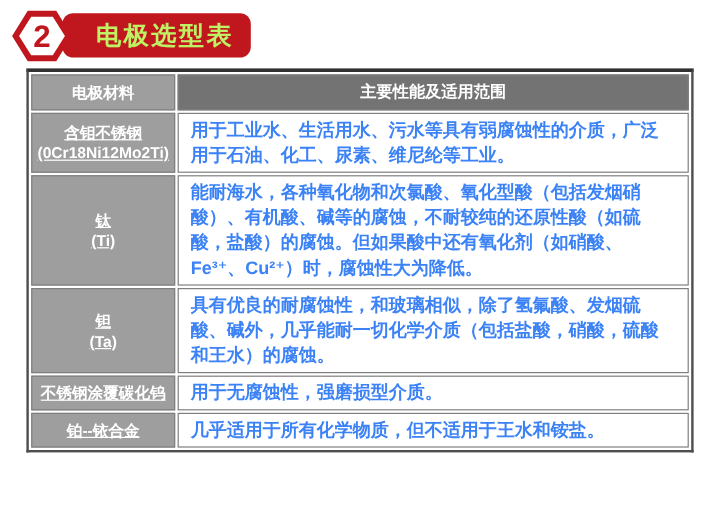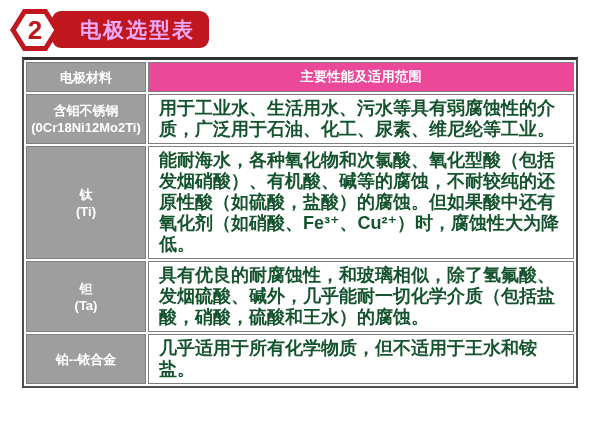--- a/index.html
+++ b/index.html
@@ -17,21 +17,21 @@
   .ribbon {
     position: absolute;
     left: 52px; top: 11px;
     width: 157px; height: 37px;
     background: #c0161d;
     border-radius: 9px;
     display: flex; align-items: center; justify-content: center;
     z-index: 1;
   }
   .ribbon .title {
-    color: #f0abfc;
+    color: #bef264;
     font-size: 21px;
     font-weight: bold;
     letter-spacing: 2px;
     padding-left: 14px;
   }
   .badge {
     position: absolute;
     left: 10px; top: 8px;
     width: 50px; height: 44px;
     z-index: 2;
@@ -57,45 +57,45 @@
   th.mat-h, td.mat {
     background: #9e9e9e;
     color: #ffffff;
     text-align: center;
     font-weight: bold;
     font-size: 13px;
     line-height: 17px;
     padding: 2px;
   }
   th.desc-h {
-    background: #ec4899;
+    background: #737373;
     color: #ffffff;
     text-align: center;
     font-weight: bold;
     font-size: 13.5px;
     padding: 3px;
   }
   td.desc {
     background: #ffffff;
-    color: #14532d;
+    color: #3b82f6;
     font-weight: bold;
-    font-size: 18px;
+    font-size: 15px;
     line-height: 21px;
     padding: 3px 10px;
     text-align: left;
   }
   tr.hrow  { height: 30px; }
   tr.r1 { height: 48px; }
   tr.r2 { height: 43px; }
   tr.r3 { height: 62px; }
   tr.r4 { height: 62px; }
   tr.r5 { height: 46px; }
   tr.r6 { height: 22px; }
   tr.r7 { height: 22px; }
-  .spec { display: block; }
+  .spec { display: block; text-decoration: underline; }
 </style>
 </head>
 <body>
 
 <div class="page">
 
   <div class="hdr">
     <div class="ribbon">
       <span class="title">电极选型表</span>
     </div>
@@ -137,20 +137,26 @@
     </tr>
 
     <tr class="r5">
       <td class="mat">
         <span class="spec">钽</span>
         <span class="spec">(Ta)</span>
       </td>
       <td class="desc">具有优良的耐腐蚀性，和玻璃相似，除了氢氟酸、发烟硫酸、碱外，几乎能耐一切化学介质（包括盐酸，硝酸，硫酸和王水）的腐蚀。</td>
     </tr>
 
+    <tr class="r6">
+      <td class="mat">
+        <span class="spec">不锈钢涂覆碳化钨</span>
+      </td>
+      <td class="desc">用于无腐蚀性，强磨损型介质。</td>
+    </tr>
 
     <tr class="r7">
       <td class="mat">
         <span class="spec">铂--铱合金</span>
       </td>
       <td class="desc">几乎适用于所有化学物质，但不适用于王水和铵盐。</td>
     </tr>
   </tbody>
     </table>
 

